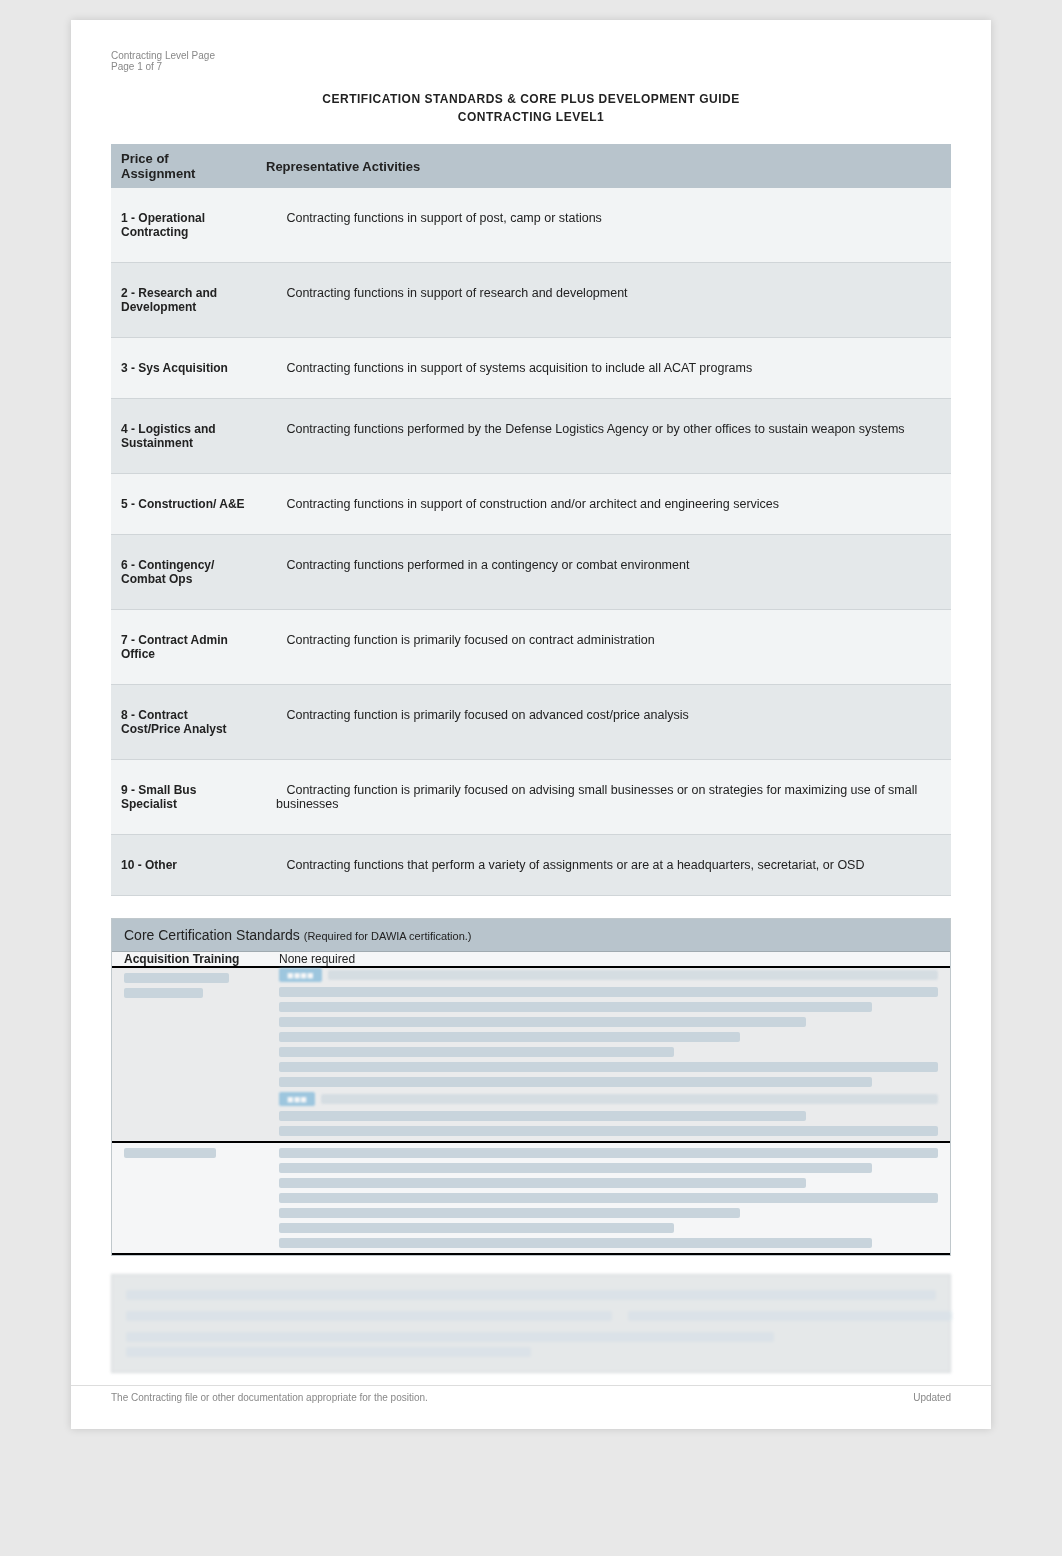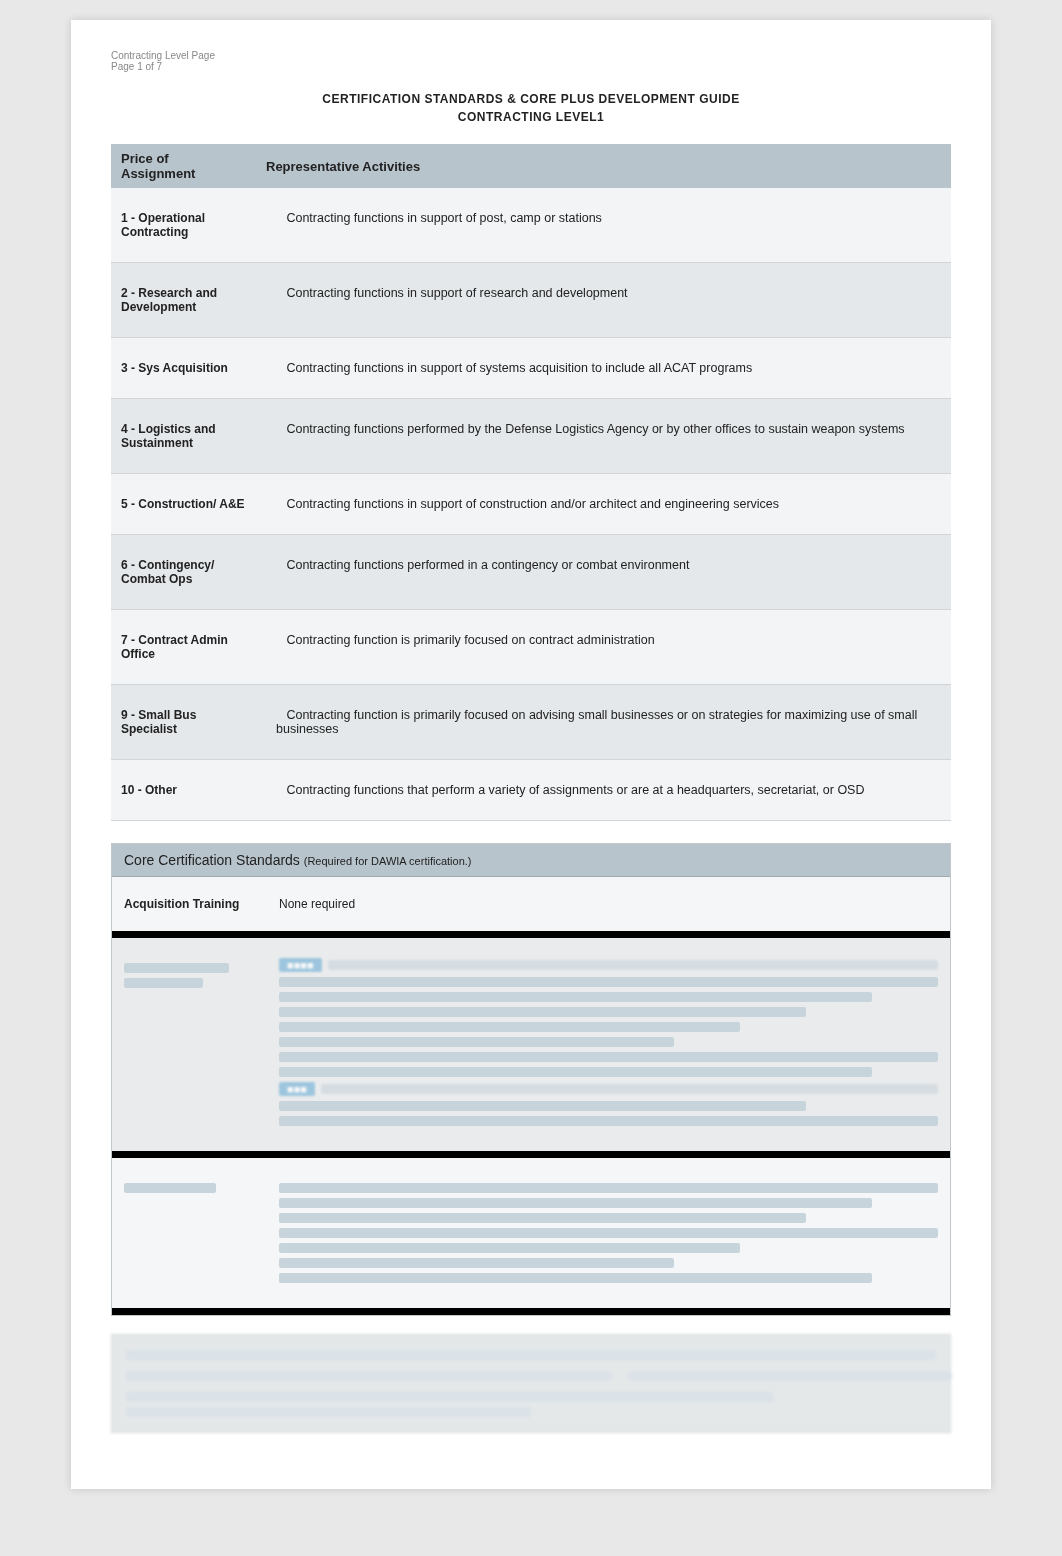--- a/index.html
+++ b/index.html
@@ -104,23 +104,23 @@
       border-collapse: collapse;
       font-size: 12px;
     }
     .core-table tr:nth-child(odd) {
       background: #f5f6f7;
     }
     .core-table tr:nth-child(even) {
       background: #eaebec;
     }
     .core-table td {
-      padding: 20px 12px;
+      padding: 0 12px;
       vertical-align: top;
-      border-bottom: 7px solid #000000;
+      border-bottom: 2px solid #000000;
       margin-top: 32px;
     }
     .core-table td:first-child {
       font-weight: bold;
       width: 155px;
       font-size: 12px;
     }
     .blue-label {
       display: inline-block;
       background: #6baed6;
@@ -212,20 +212,24 @@
         </tr>
         <tr>
           <td>6 - Contingency/ Combat Ops</td>
           <td>&nbsp;&nbsp;&nbsp;Contracting functions performed in a contingency or combat environment</td>
         </tr>
         <tr>
           <td>7 - Contract Admin Office</td>
           <td>&nbsp;&nbsp;&nbsp;Contracting function is primarily focused on contract administration</td>
         </tr>
         <tr>
+          <td>8 - Contract Cost/Price Analyst</td>
+          <td>&nbsp;&nbsp;&nbsp;Contracting function is primarily focused on advanced cost/price analysis</td>
+        </tr>
+        <tr>
           <td>9 - Small Bus Specialist</td>
           <td>&nbsp;&nbsp;&nbsp;Contracting function is primarily focused on advising small businesses or on strategies for maximizing use of small businesses</td>
         </tr>
         <tr>
           <td>10 - Other</td>
           <td>&nbsp;&nbsp;&nbsp;Contracting functions that perform a variety of assignments or are at a headquarters, secretariat, or OSD</td>
         </tr>
       </tbody>
   </table>
 
@@ -288,14 +292,18 @@
     <div class="blurred-row w100"></div>
     <div style="display:flex; align-items:center; margin:6px 0; gap:8px;">
       <div class="blurred-row w60" style="flex:none;"></div>
       <div style="background:#c8a060; height:10px; width:100px; border-radius:2px; opacity:0.7;"></div>
       <div class="blurred-row w40" style="flex:none;"></div>
     </div>
     <div class="blurred-row w80"></div>
     <div class="blurred-row w50"></div>
   </div>
 
+  <div class="footer-bar">
+    <span>The Contracting file or other documentation appropriate for the position.</span>
+    <span>Updated</span>
+  </div>
 
 </div>
 
 </body></html>

